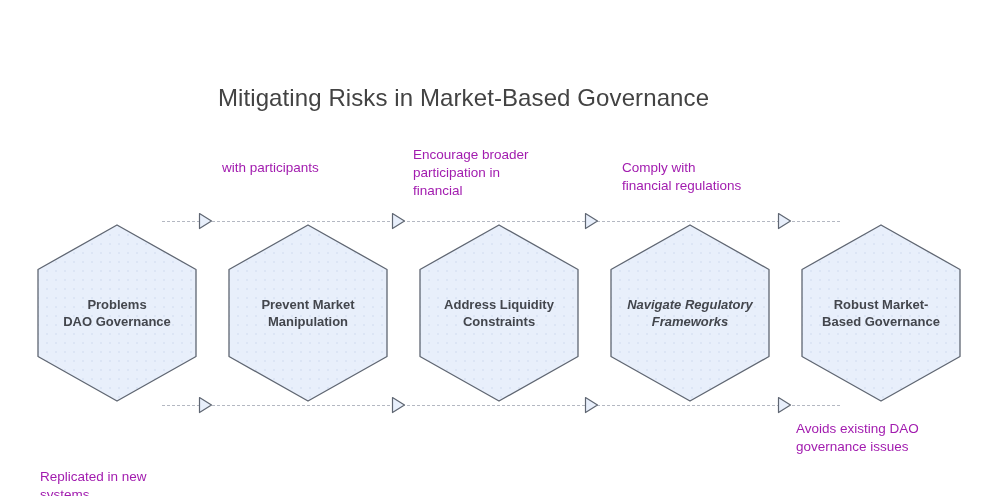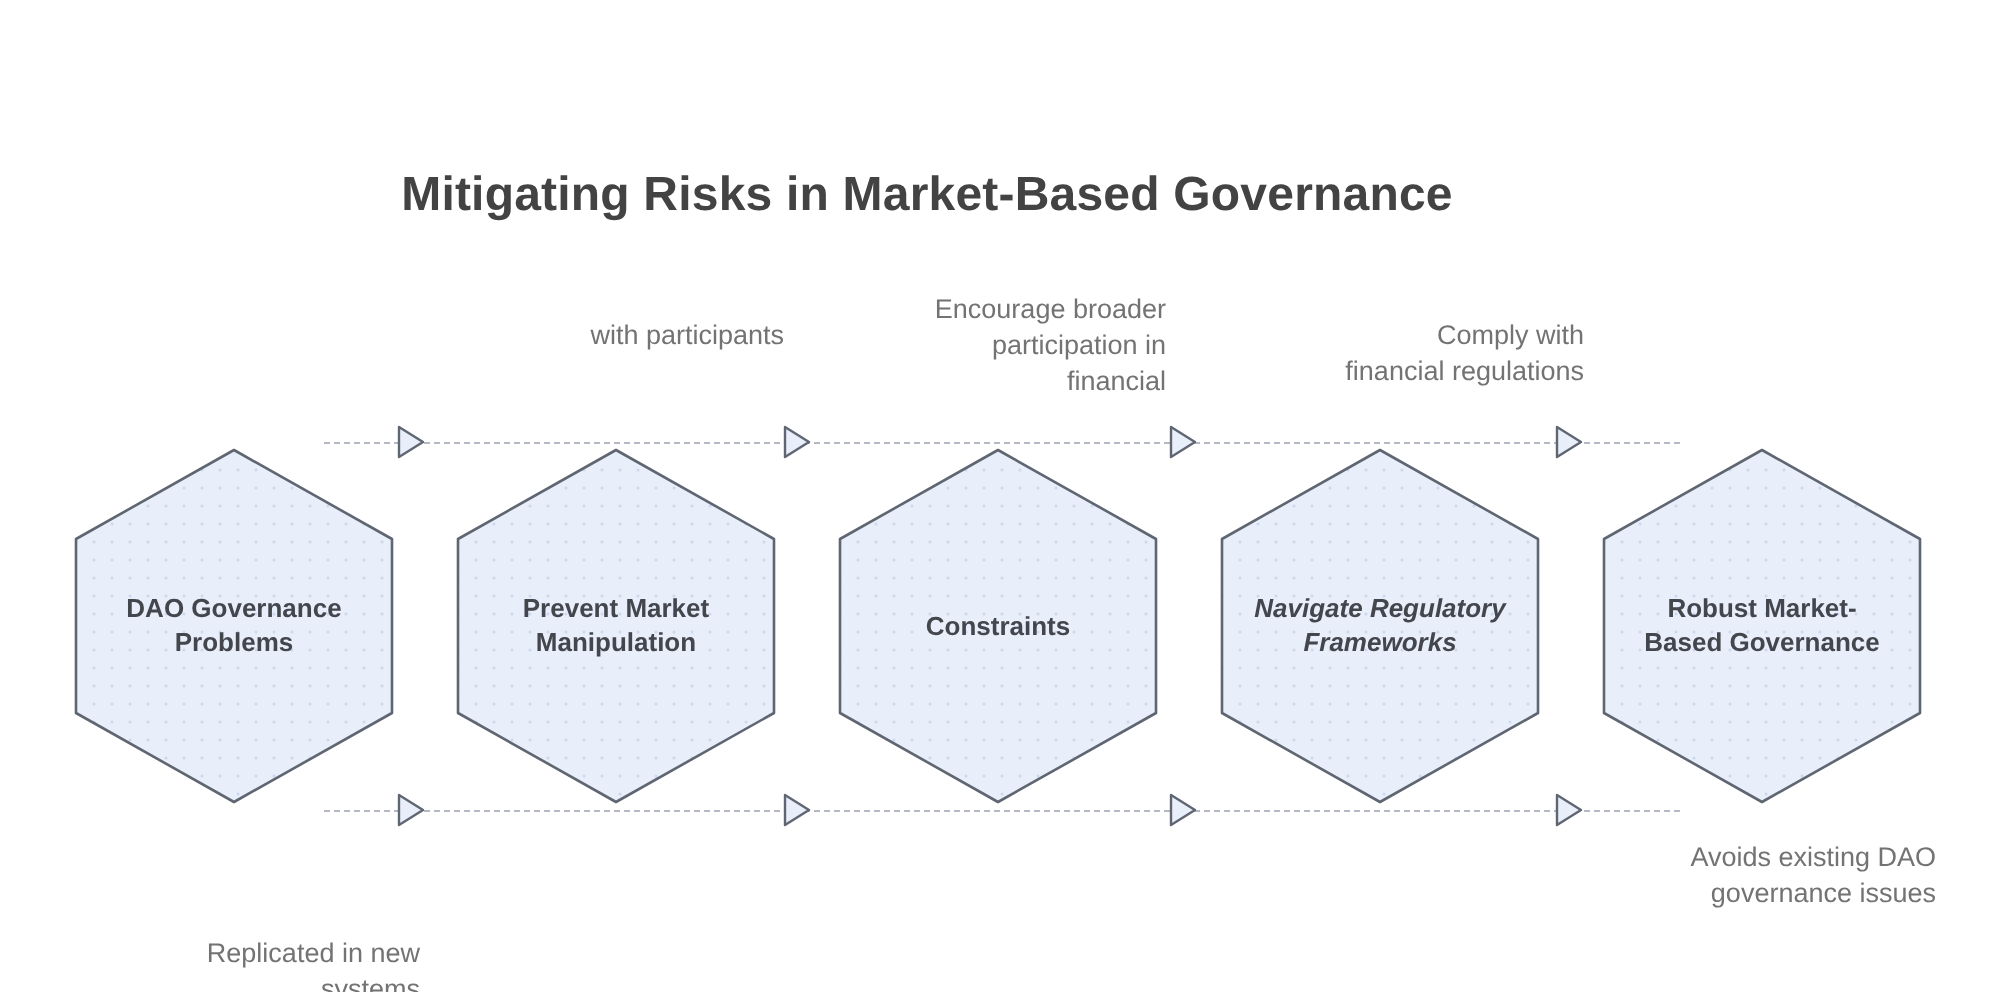--- a/index.html
+++ b/index.html
@@ -20,21 +20,21 @@
   }
 
   
   #page-title {
     position: absolute;
     left: 0;
     top: 84px;
     width: 927px;
     text-align: center;
     font-size: 24px;
-    font-weight: bold;
+    font-weight: normal;
     color: #434343;
     letter-spacing: 0.1px;
   }
 
   
   .rail {
     position: absolute;
     height: 0;
     border-top: 1.6px dashed #b4b8c2;
   }
@@ -73,24 +73,24 @@
     font-size: 13px;
     font-weight: bold;
     line-height: 1.33;
     color: #43464d;
     z-index: 2;
   }
 
   
   .caption {
     position: absolute;
-    text-align: right;
+    text-align: left;
     font-size: 13.5px;
     line-height: 1.33;
-    color: #737373;
+    color: #a21caf;
   }
   .caption-top    { bottom: auto; }
   .caption-bottom { }
 </style>
 </head>
 <body>
 
 <div id="canvas">
 
   <div id="page-title">Mitigating Risks in Market-Based Governance</div>
@@ -146,22 +146,22 @@
         <svg viewBox="0 0 162 178">
           <defs>
             <pattern id="dots0" width="9" height="9" patternUnits="userSpaceOnUse">
               <rect width="9" height="9" fill="#e8effb"></rect>
               <circle cx="2" cy="2" r="0.75" fill="#ccd8ee"></circle>
             </pattern>
           </defs>
           <polygon points="81,1 160,45.5 160,132.5 81,177 2,132.5 2,45.5" fill="url(#dots0)" stroke="#5f6672" stroke-width="1.3" stroke-linejoin="round"></polygon>
         </svg>
         <div class="hex-label">
+          <div>Problems</div>
           <div>DAO Governance</div>
-          <div>Problems</div>
         </div>
       </div>
       <div class="hex" style="left: 227px;">
         <svg viewBox="0 0 162 178">
           <defs>
             <pattern id="dots1" width="9" height="9" patternUnits="userSpaceOnUse">
               <rect width="9" height="9" fill="#e8effb"></rect>
               <circle cx="2" cy="2" r="0.75" fill="#ccd8ee"></circle>
             </pattern>
           </defs>
@@ -176,20 +176,21 @@
         <svg viewBox="0 0 162 178">
           <defs>
             <pattern id="dots2" width="9" height="9" patternUnits="userSpaceOnUse">
               <rect width="9" height="9" fill="#e8effb"></rect>
               <circle cx="2" cy="2" r="0.75" fill="#ccd8ee"></circle>
             </pattern>
           </defs>
           <polygon points="81,1 160,45.5 160,132.5 81,177 2,132.5 2,45.5" fill="url(#dots2)" stroke="#5f6672" stroke-width="1.3" stroke-linejoin="round"></polygon>
         </svg>
         <div class="hex-label">
+          <div>Address Liquidity</div>
           <div>Constraints</div>
         </div>
       </div>
       <div class="hex" style="left: 609px; font-style: italic;">
         <svg viewBox="0 0 162 178">
           <defs>
             <pattern id="dots3" width="9" height="9" patternUnits="userSpaceOnUse">
               <rect width="9" height="9" fill="#e8effb"></rect>
               <circle cx="2" cy="2" r="0.75" fill="#ccd8ee"></circle>
             </pattern>

